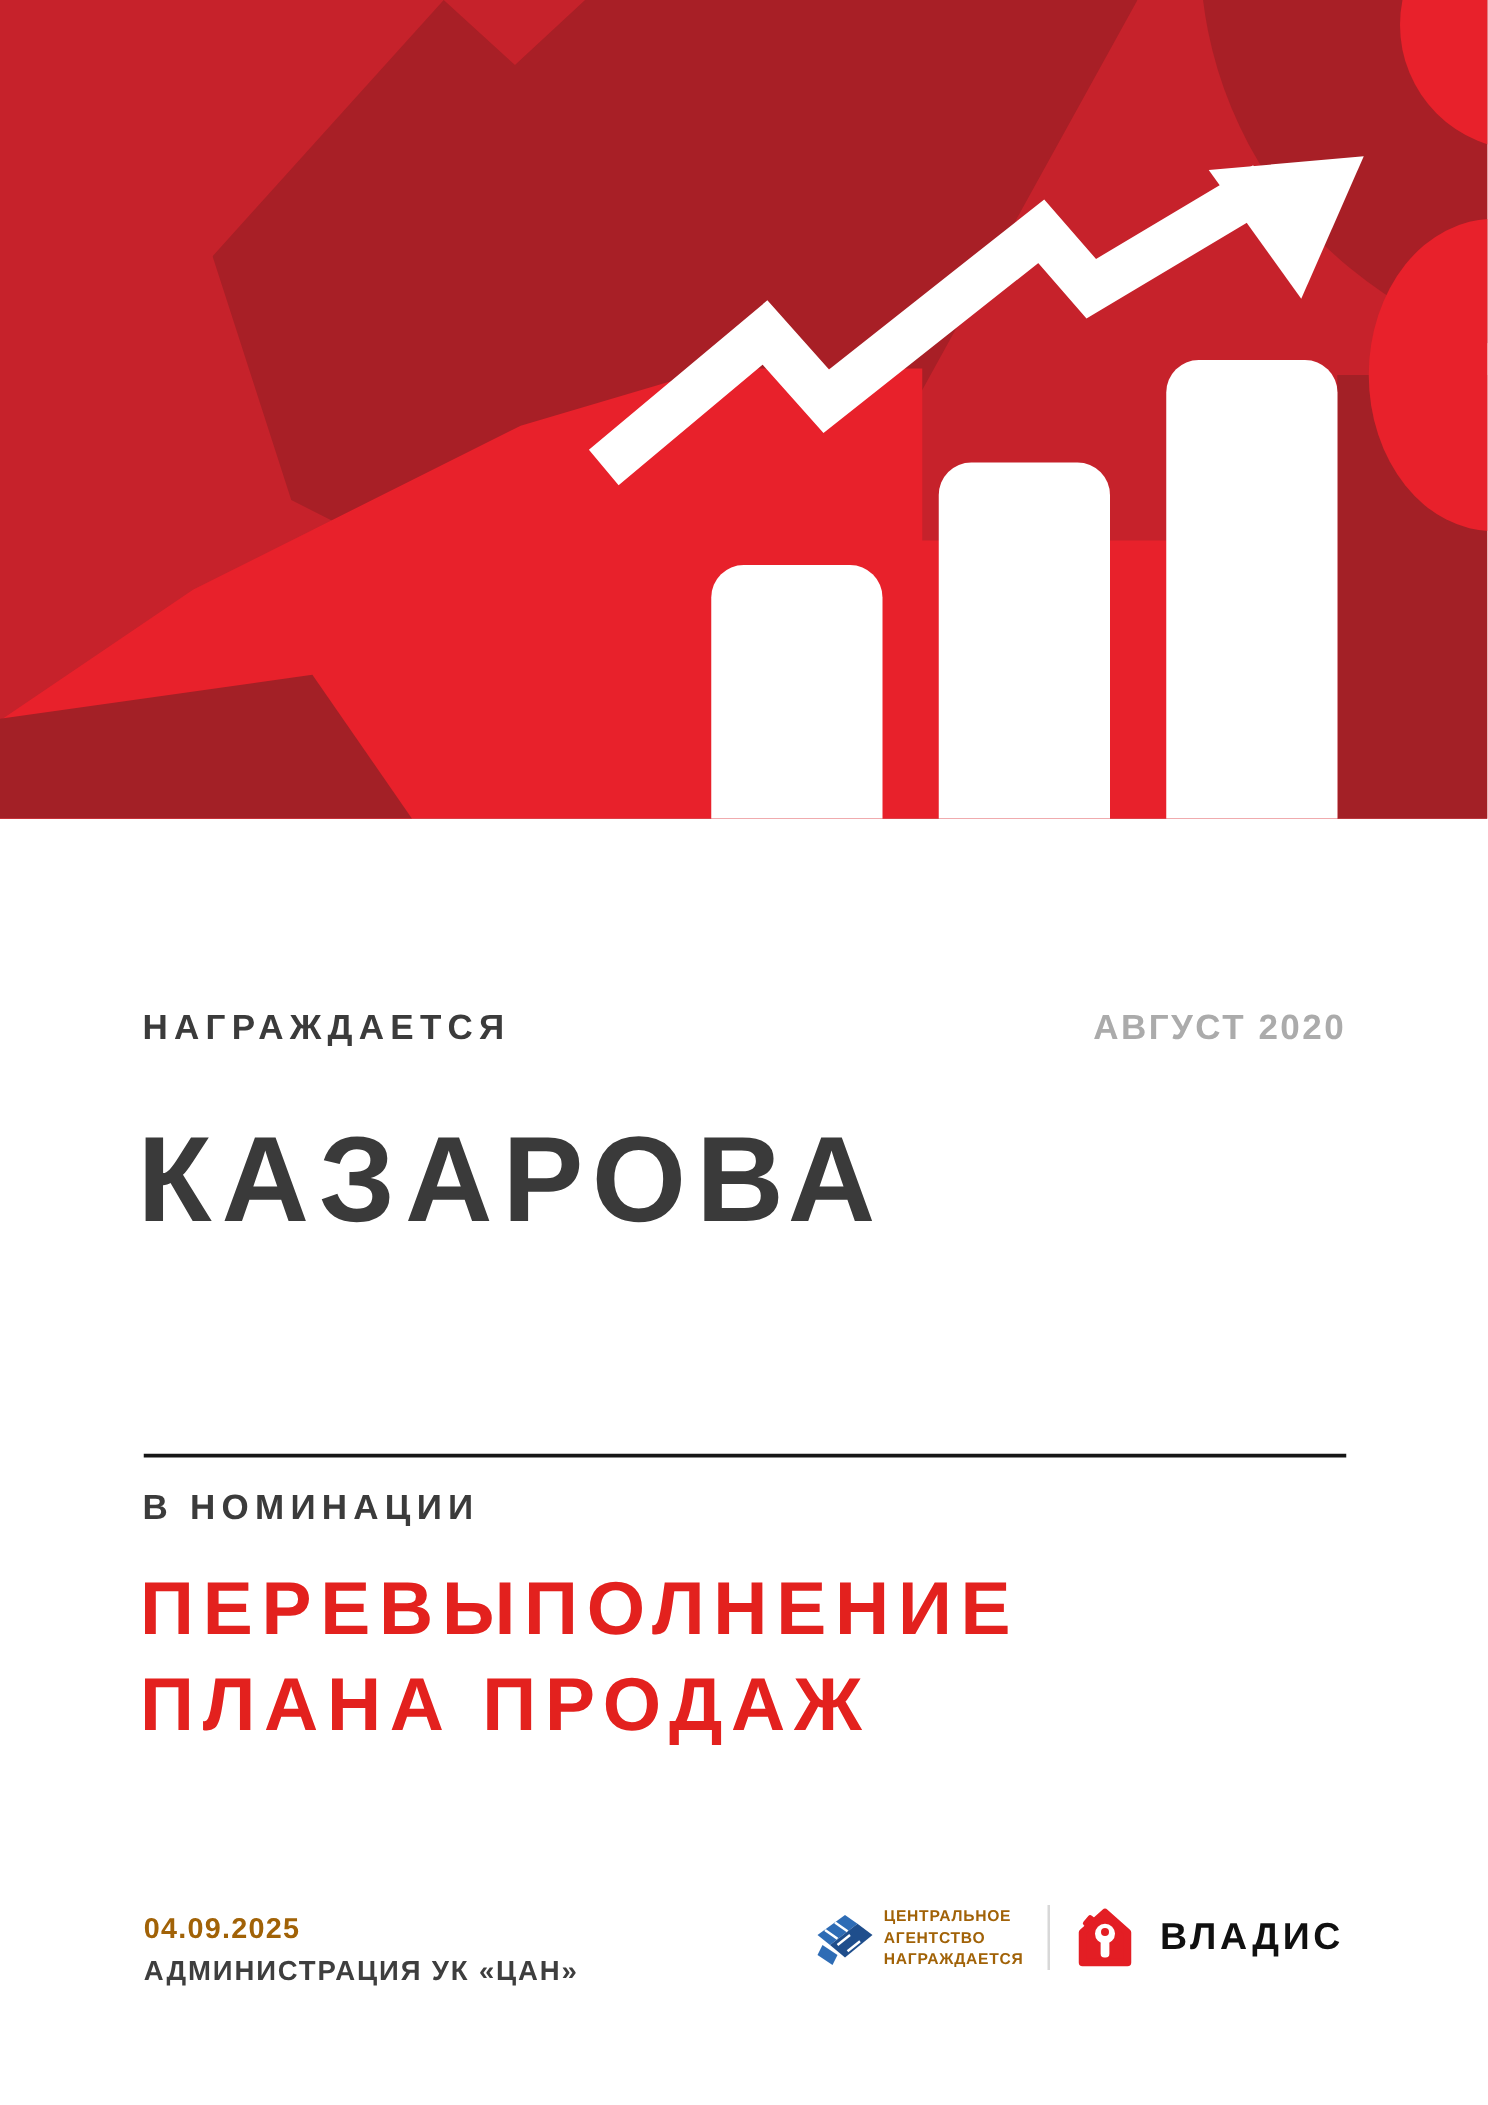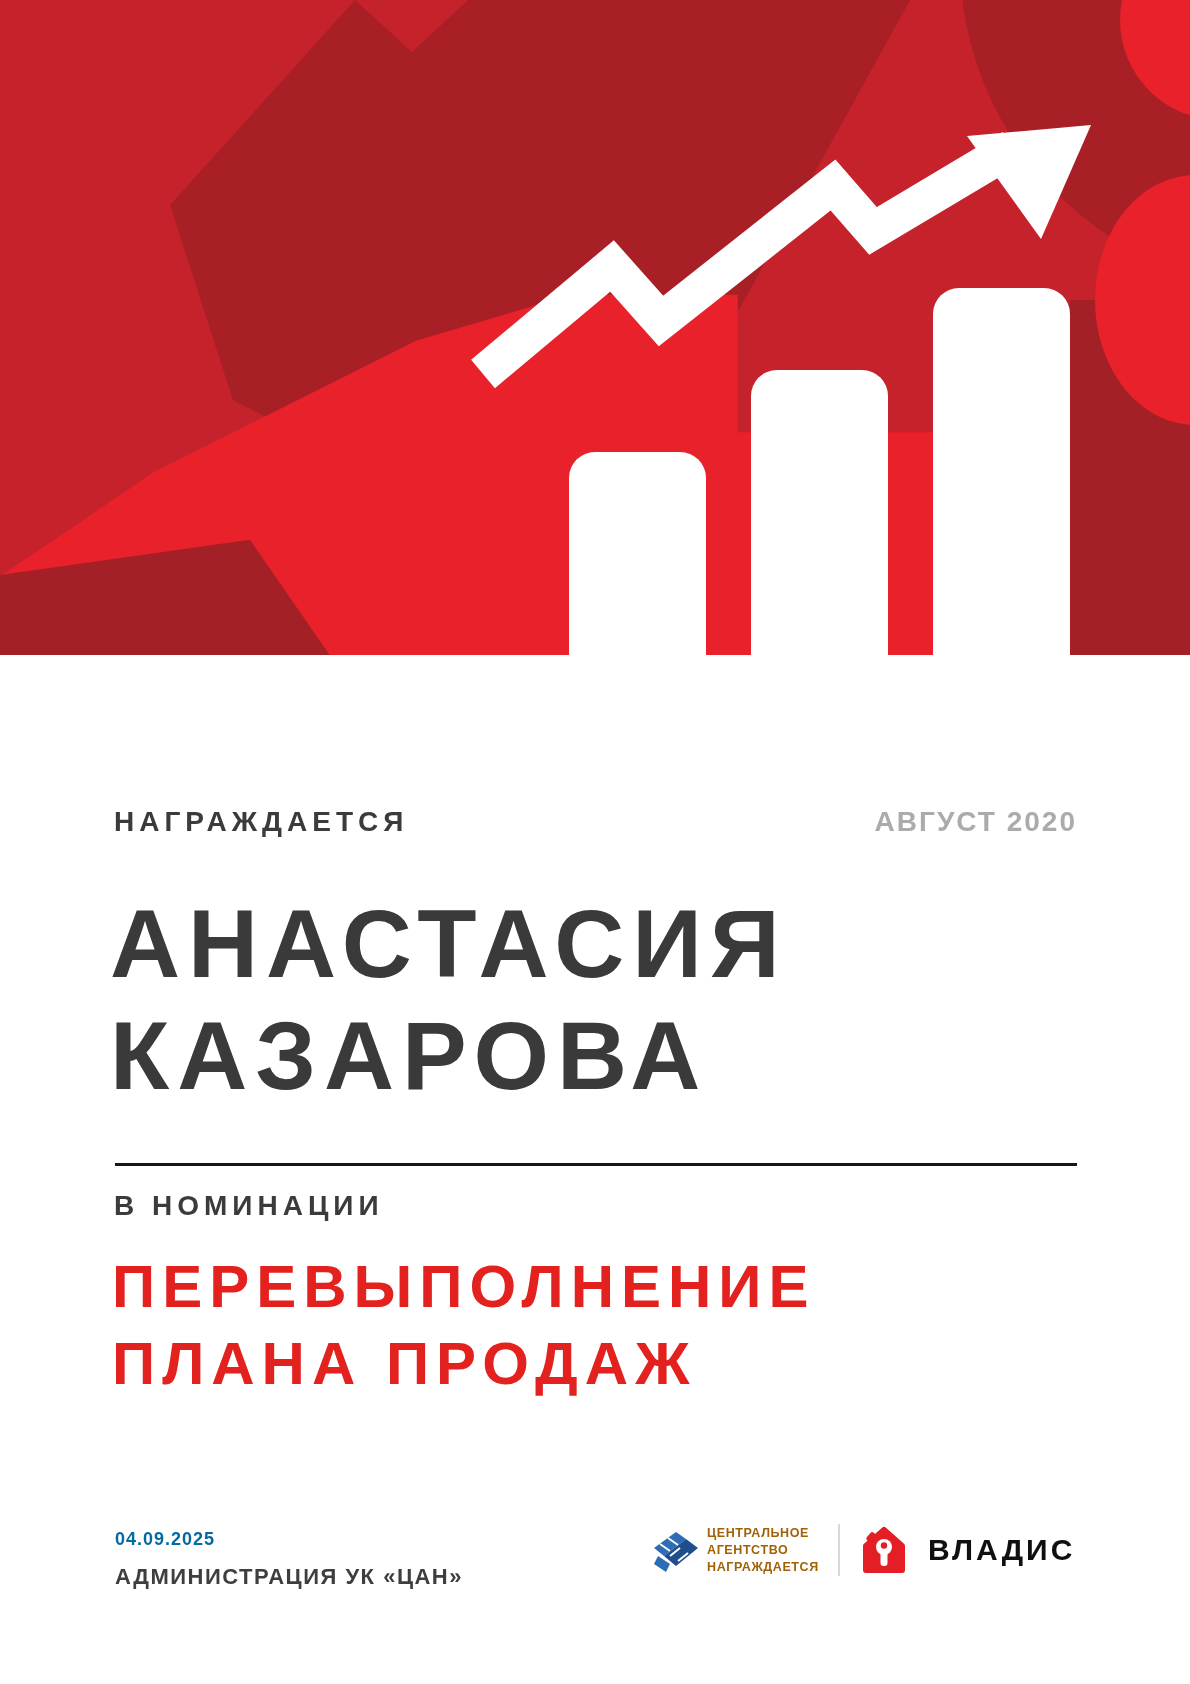--- a/index.html
+++ b/index.html
@@ -79,21 +79,21 @@
   }
   .nomination-title{
     position:absolute;left:112px;top:1248px;
     font-size:60px;font-weight:700;letter-spacing:7px;color:#E3211E;
     line-height:77px;
   }
 
   
   .footer-date{
     position:absolute;left:115px;top:1529px;
-    font-size:18px;font-weight:700;letter-spacing:1px;color:#0369a1;
+    font-size:23px;font-weight:700;letter-spacing:1px;color:#a16207;
   }
   .footer-issuer{
     position:absolute;left:115px;top:1564px;
     font-size:22px;font-weight:700;letter-spacing:1.5px;color:#3E3E3E;
   }
   .can-logo{position:absolute;left:650px;top:1522px;width:170px;height:62px;}
   .can-icon{position:absolute;left:0;top:4px;}
   .can-text{
     position:absolute;left:57px;top:3px;
     font-size:12.5px;font-weight:700;letter-spacing:0.6px;color:#a16207;
@@ -130,21 +130,20 @@
     <svg class="arrow-svg" width="1190" height="655" viewBox="0 0 1190 655">
       <polyline points="483,374 612,266 661,321 833,185 873,231 1012,148" fill="none" stroke="#ffffff" stroke-width="37" stroke-linejoin="miter" stroke-miterlimit="12"></polyline>
       <polygon points="1091,125 967,136 1041,239" fill="#ffffff"></polygon>
     </svg>
   </div>
 
   <div class="awarded-label">НАГРАЖДАЕТСЯ</div>
   <div class="month-label">АВГУСТ 2020</div>
 
   <div class="recipient">
-    <div>АНАСТАСИЯ</div>
     <div>КАЗАРОВА</div>
   </div>
 
   <div class="divider"></div>
 
   <div class="nomination-label">В НОМИНАЦИИ</div>
 
   <div class="nomination-title">
     <div>ПЕРЕВЫПОЛНЕНИЕ</div>
     <div>ПЛАНА ПРОДАЖ</div>

